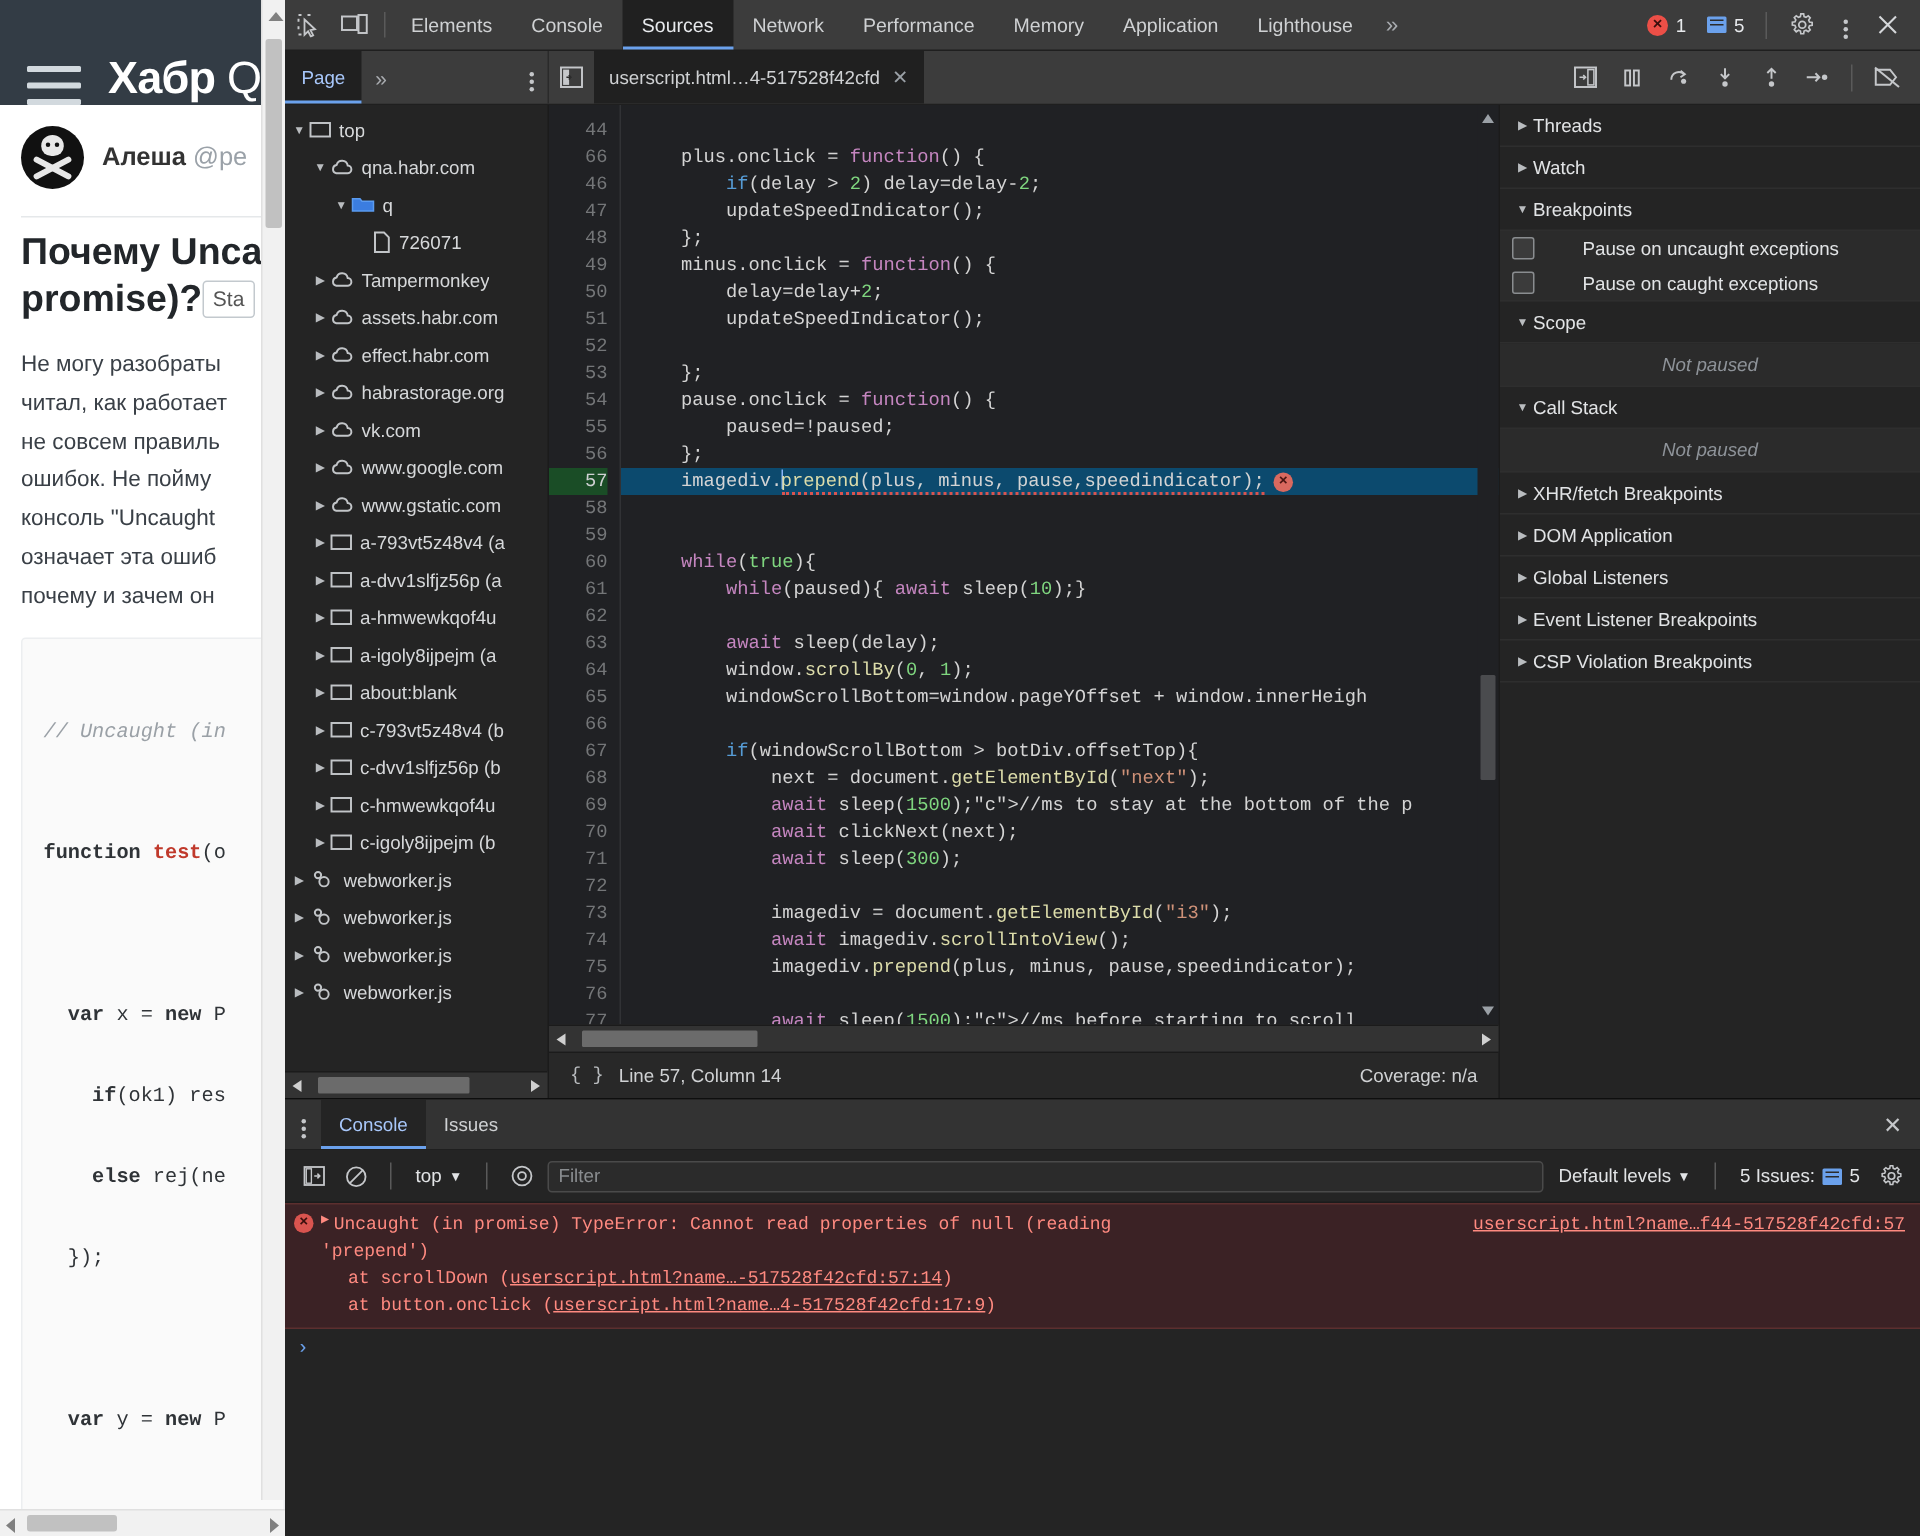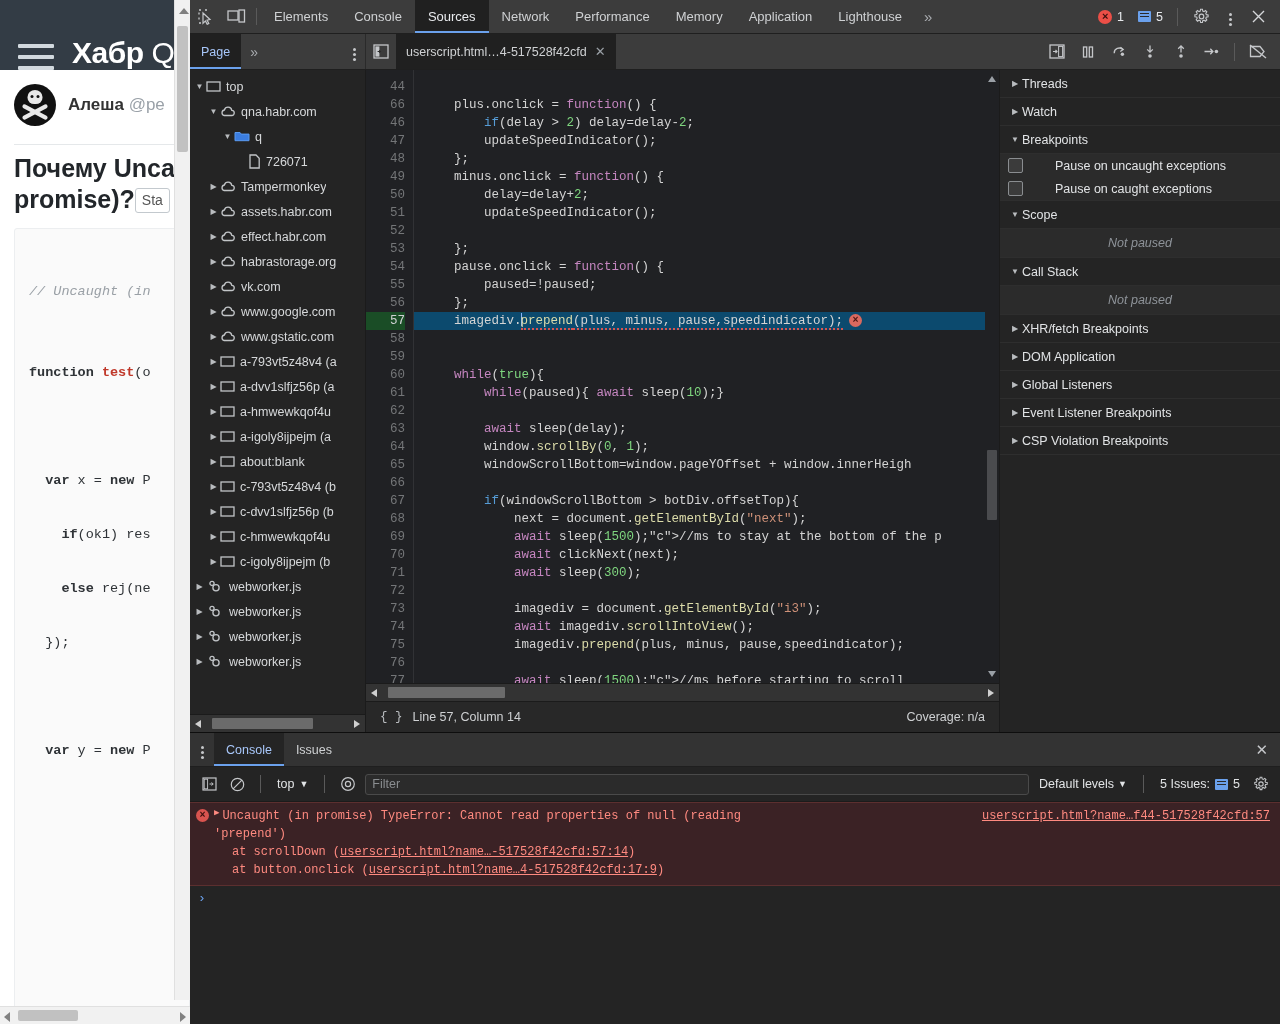--- a/index.html
+++ b/index.html
@@ -200,20 +200,29 @@
       <div class="uname"><span>Алеша</span><span class="uhandle"> @pe</span></div>
     </div>
     <div class="hr"></div>
 
 
     <div class="q-title">
       <div>Почему Unca</div>
       <div><span>promise)?</span><span class="pill">Sta</span></div>
     </div>
 
+    <div class="q-body">
+      <div>Не могу разобраты</div>
+      <div>читал, как работает</div>
+      <div>не совсем правиль</div>
+      <div>ошибок. Не пойму</div>
+      <div>консоль "Uncaught</div>
+      <div>означает эта ошиб</div>
+      <div>почему и зачем он</div>
+    </div>
 
     <div class="code-card">
 <div class="cm">// Uncaught (in</div>
 <div></div>
 <div><span class="kw">function </span><span class="fn">test</span>(o</div>
 <div>&nbsp;</div>
 <div>&nbsp; <span class="kw">var</span> x = <span class="kw">new</span> P</div>
 <div>&nbsp; &nbsp; <span class="kw">if</span>(ok1) res</div>
 <div>&nbsp; &nbsp; <span class="kw">else</span> rej(ne</div>
 <div>&nbsp; });</div>

